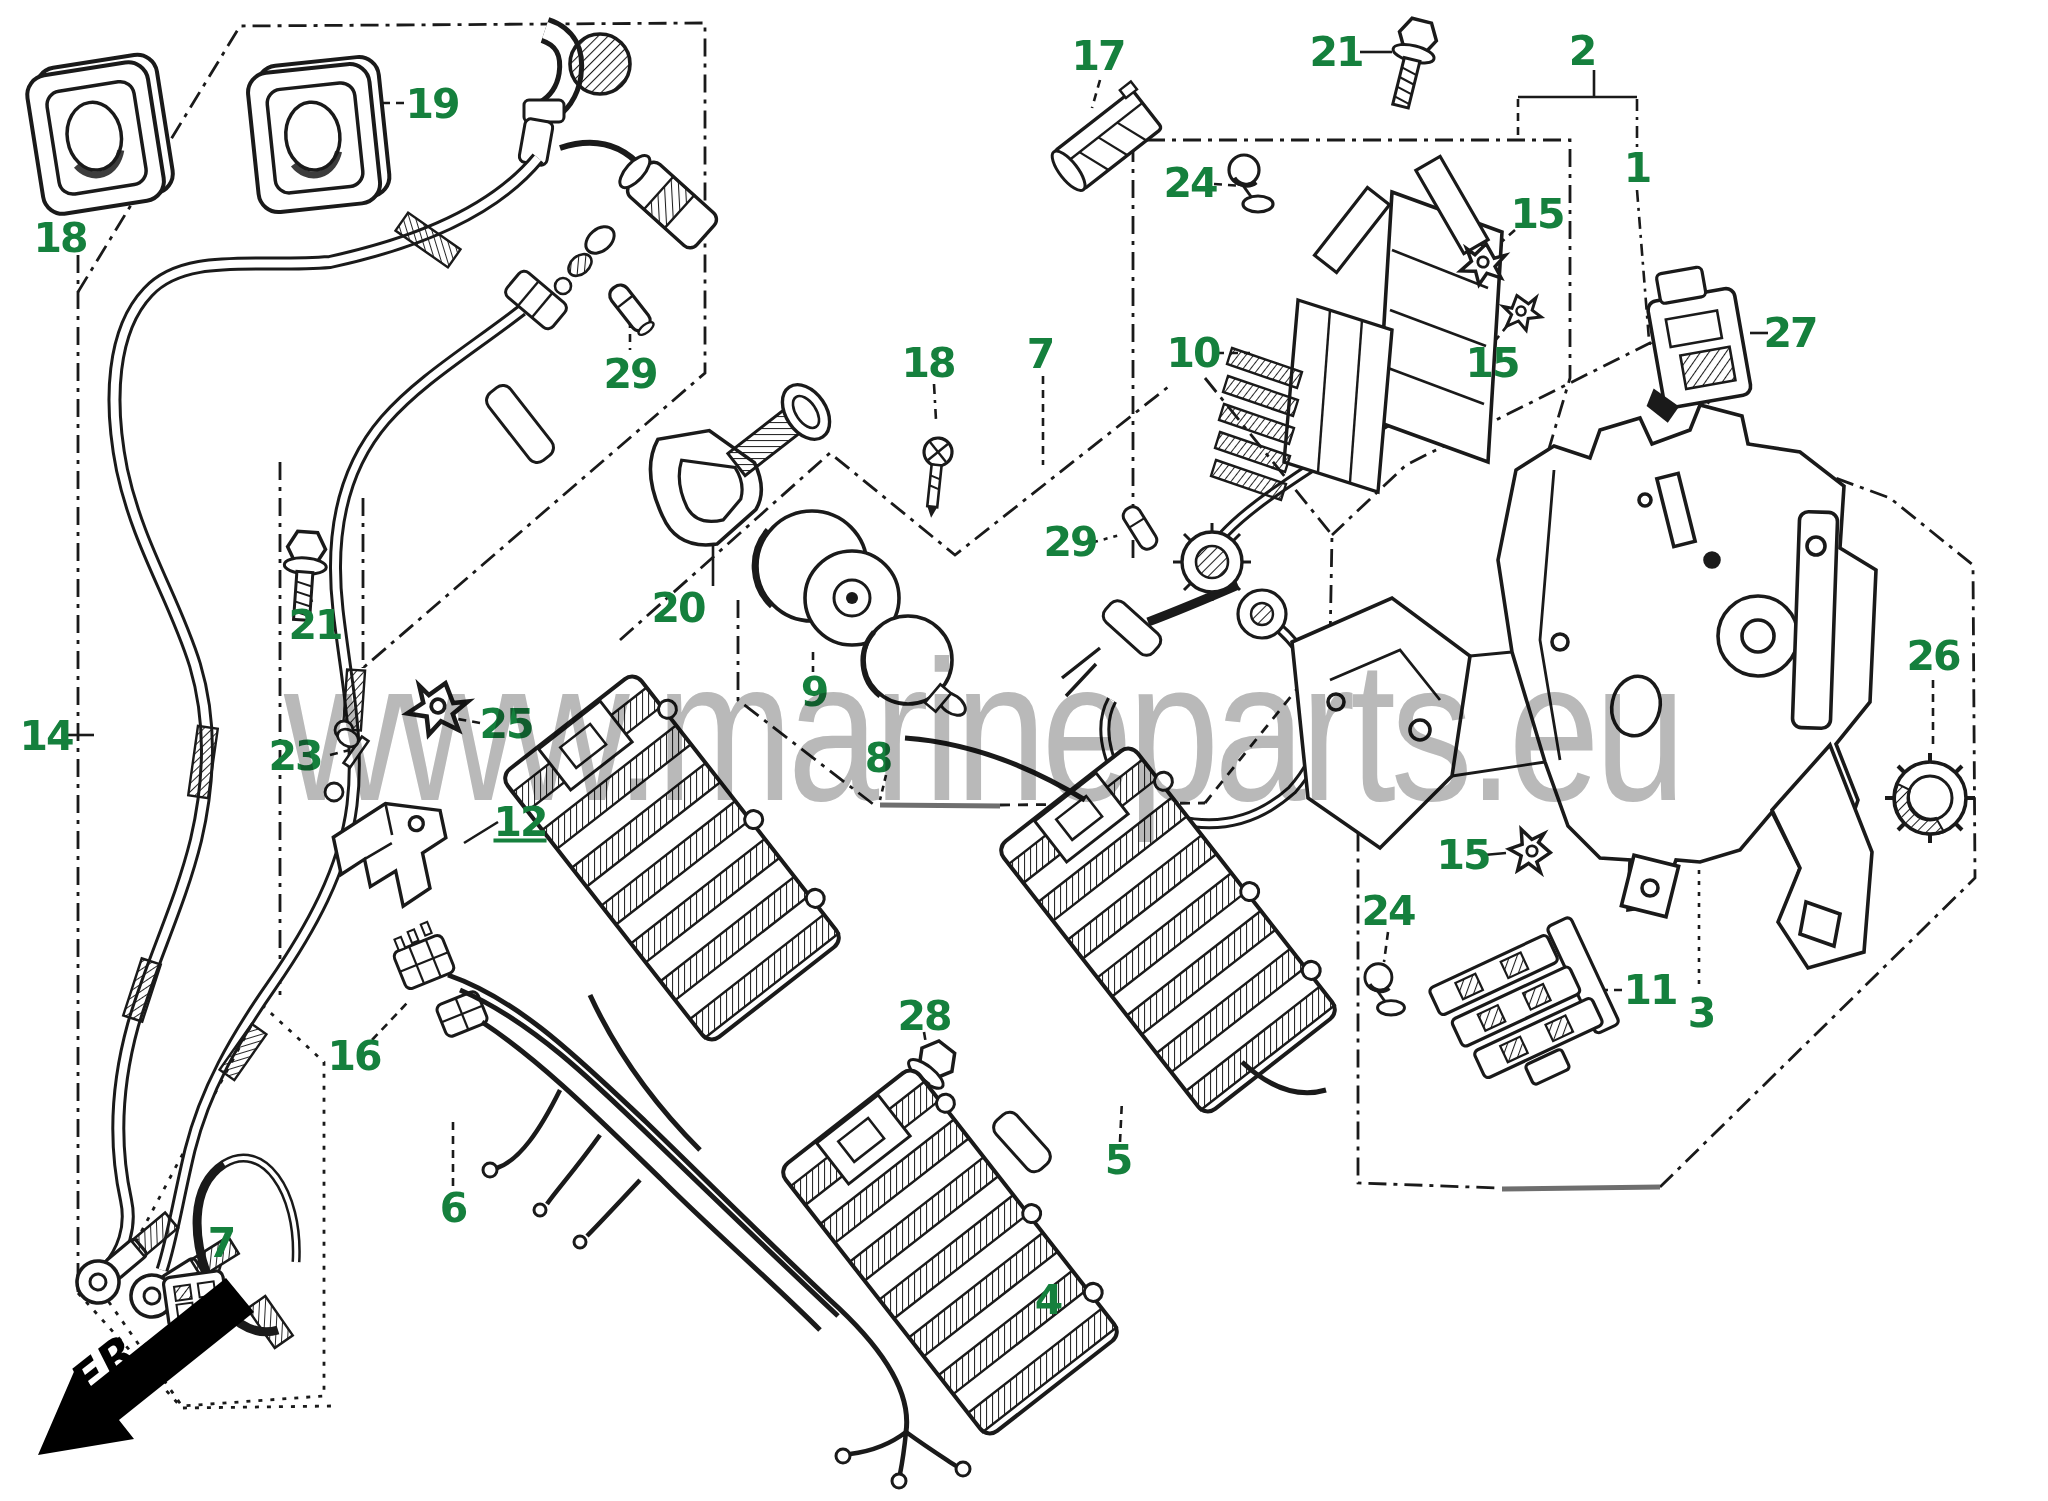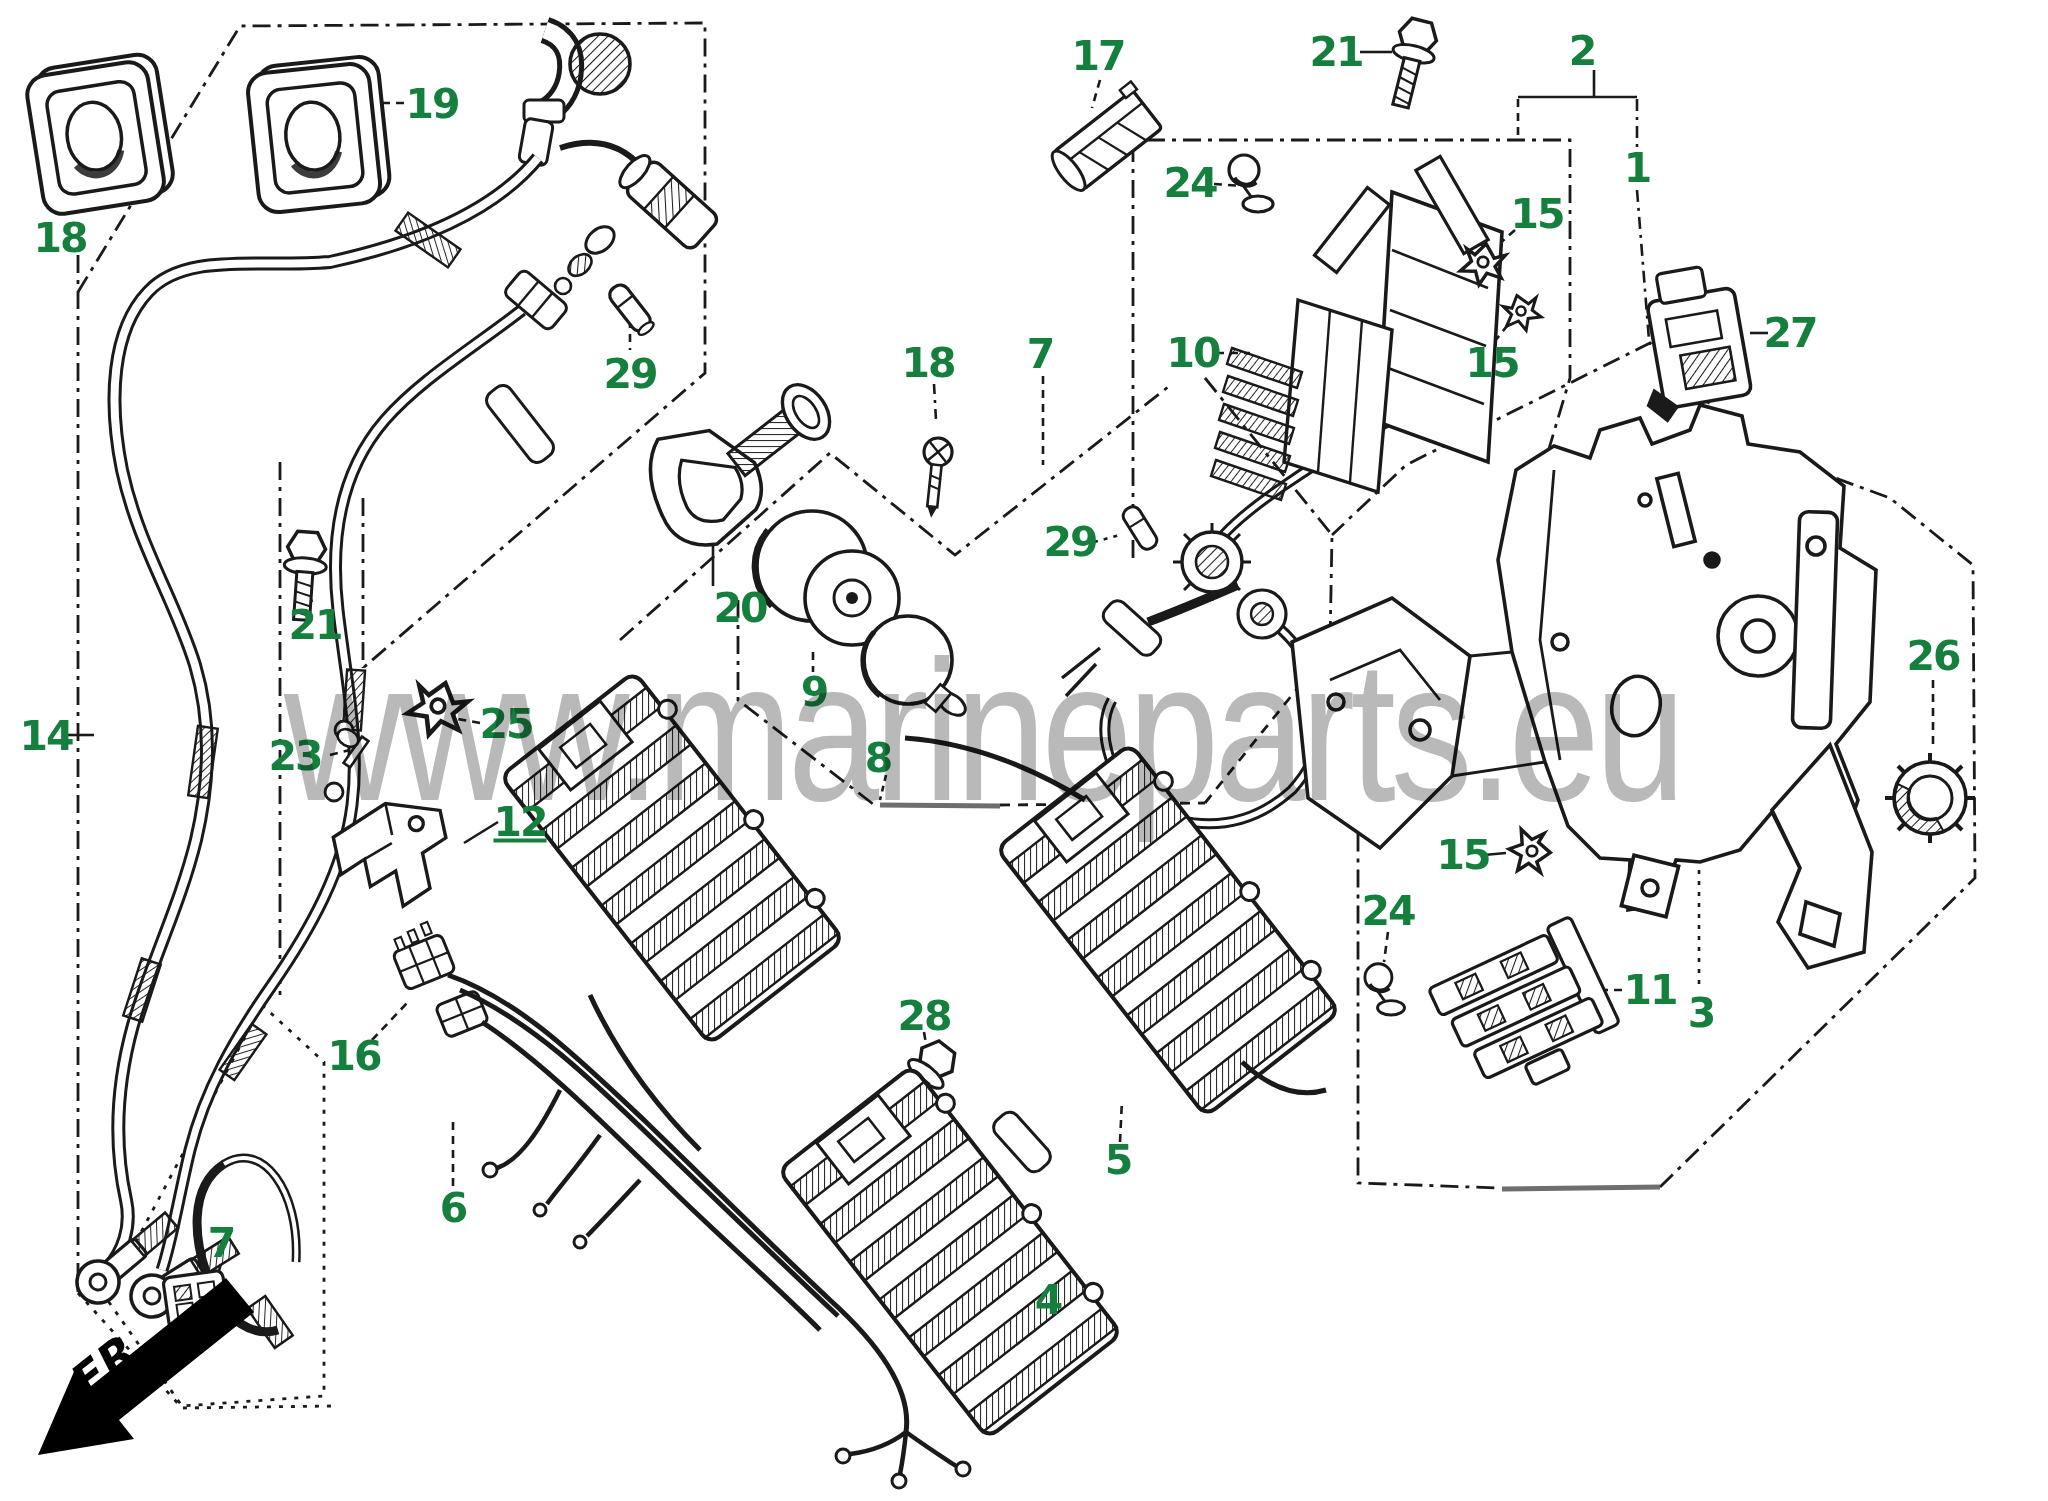--- a/index.html
+++ b/index.html
@@ -445,21 +445,21 @@
       <div class="callout" style="left: 1582px; top: 51px;">2</div>
       <div class="callout" style="left: 1637px; top: 168px;">1</div>
       <div class="callout" style="left: 1190px; top: 183px;">24</div>
       <div class="callout" style="left: 1537px; top: 214px;">15</div>
       <div class="callout" style="left: 1193px; top: 353px;">10</div>
       <div class="callout" style="left: 1492px; top: 363px;">15</div>
       <div class="callout" style="left: 1790px; top: 333px;">27</div>
       <div class="callout" style="left: 928px; top: 363px;">18</div>
       <div class="callout" style="left: 1040px; top: 354px;">7</div>
       <div class="callout" style="left: 1070px; top: 542px;">29</div>
-      <div class="callout" style="left: 740px; top: 608px;">20</div>
+      <div class="callout" style="left: 678px; top: 608px;">20</div>
       <div class="callout" style="left: 814px; top: 692px;">9</div>
       <div class="callout" style="left: 878px; top: 758px;">8</div>
       <div class="callout" style="left: 46px; top: 736px;">14</div>
       <div class="callout" style="left: 315px; top: 625px;">21</div>
       <div class="callout" style="left: 295px; top: 756px;">23</div>
       <div class="callout" style="left: 506px; top: 724px; text-align: center;">25</div>
       <div class="callout" style="left: 520px; top: 822px; text-decoration: underline;">12</div>
       <div class="callout" style="left: 1933px; top: 656px;">26</div>
       <div class="callout" style="left: 1463px; top: 855px;">15</div>
       <div class="callout" style="left: 1388px; top: 911px;">24</div>

